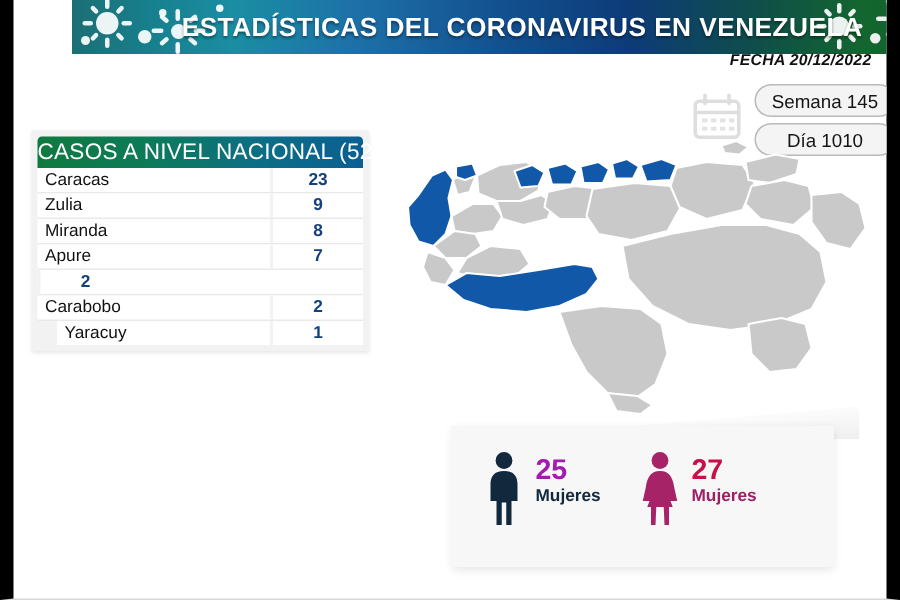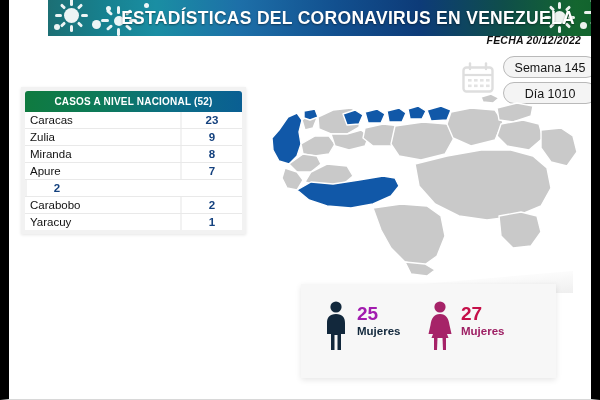--- a/index.html
+++ b/index.html
@@ -142,34 +142,34 @@
     background: #f2f2f2;
     padding: 4px;
     box-sizing: border-box;
     box-shadow: 0 1px 3px rgba(0,0,0,0.10);
   }
   .table-head {
     height: 21px;
     line-height: 21px;
     text-align: center;
     color: #ffffff;
-    font-size: 10px;
-    font-weight: bold;
+    font-size: 15px;
+    font-weight: normal;
     letter-spacing: 0.2px;
     border-radius: 3px 3px 0 0;
     background: linear-gradient(90deg, #0f7a3f 0%, #0d7a5a 35%, #0c6e86 68%, #0a5f93 100%);
     white-space: nowrap;
   }
   .trow {
     display: flex;
     height: 16px;
     background: #ffffff;
     border-bottom: 1px solid #e9e9e9;
   }
-  .trow:last-child { border-bottom: none; }
+  .trow:last-child { border-bottom: none; margin-left: 13px; }
   .tname {
     flex: 1 1 auto;
     font-size: 11.5px;
     color: #111111;
     line-height: 16px;
     padding-left: 5px;
     white-space: nowrap;
     overflow: hidden;
   }
   .tval {

